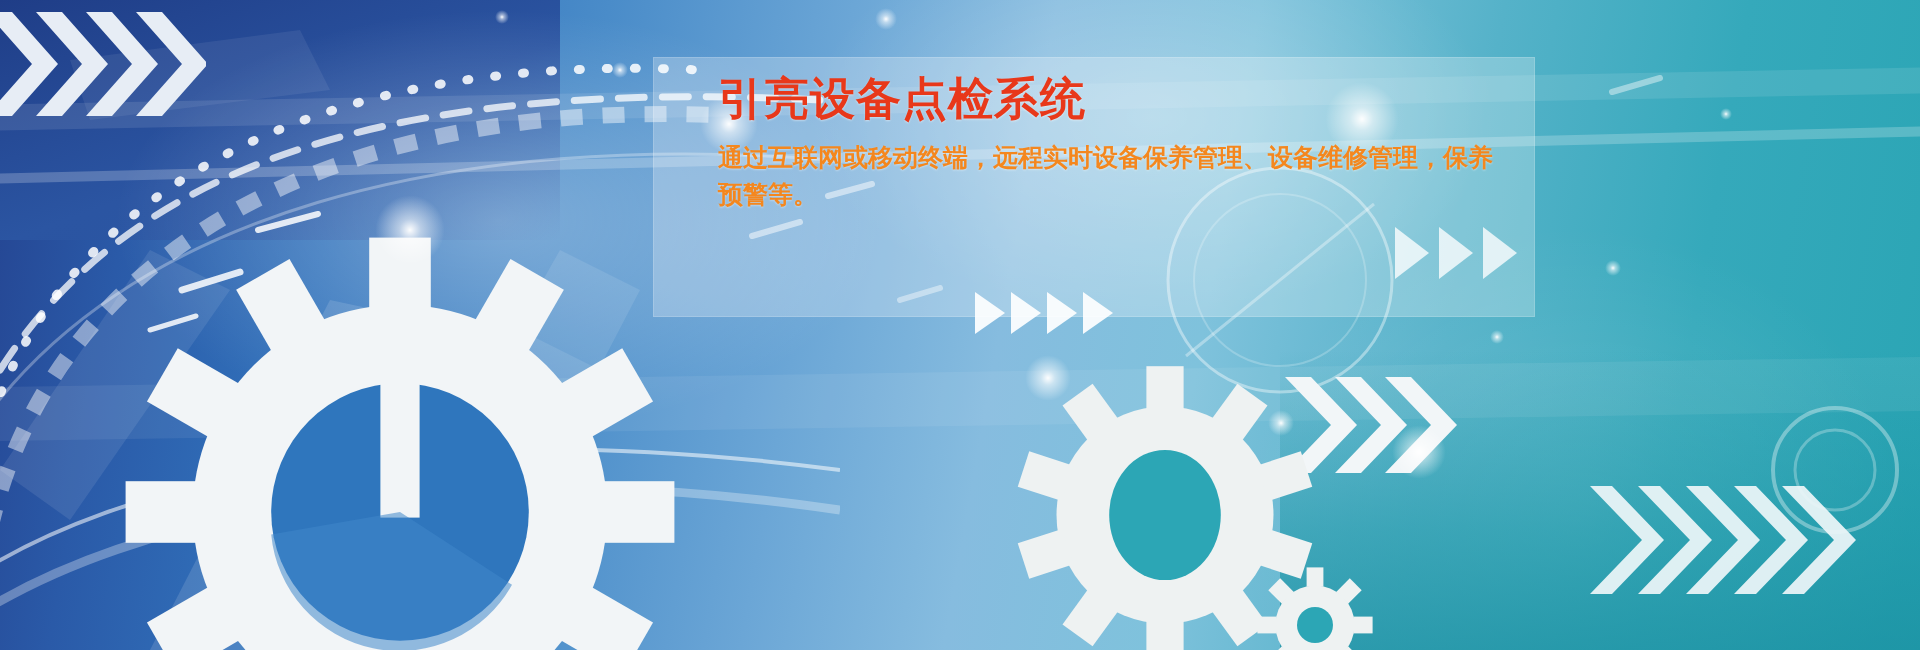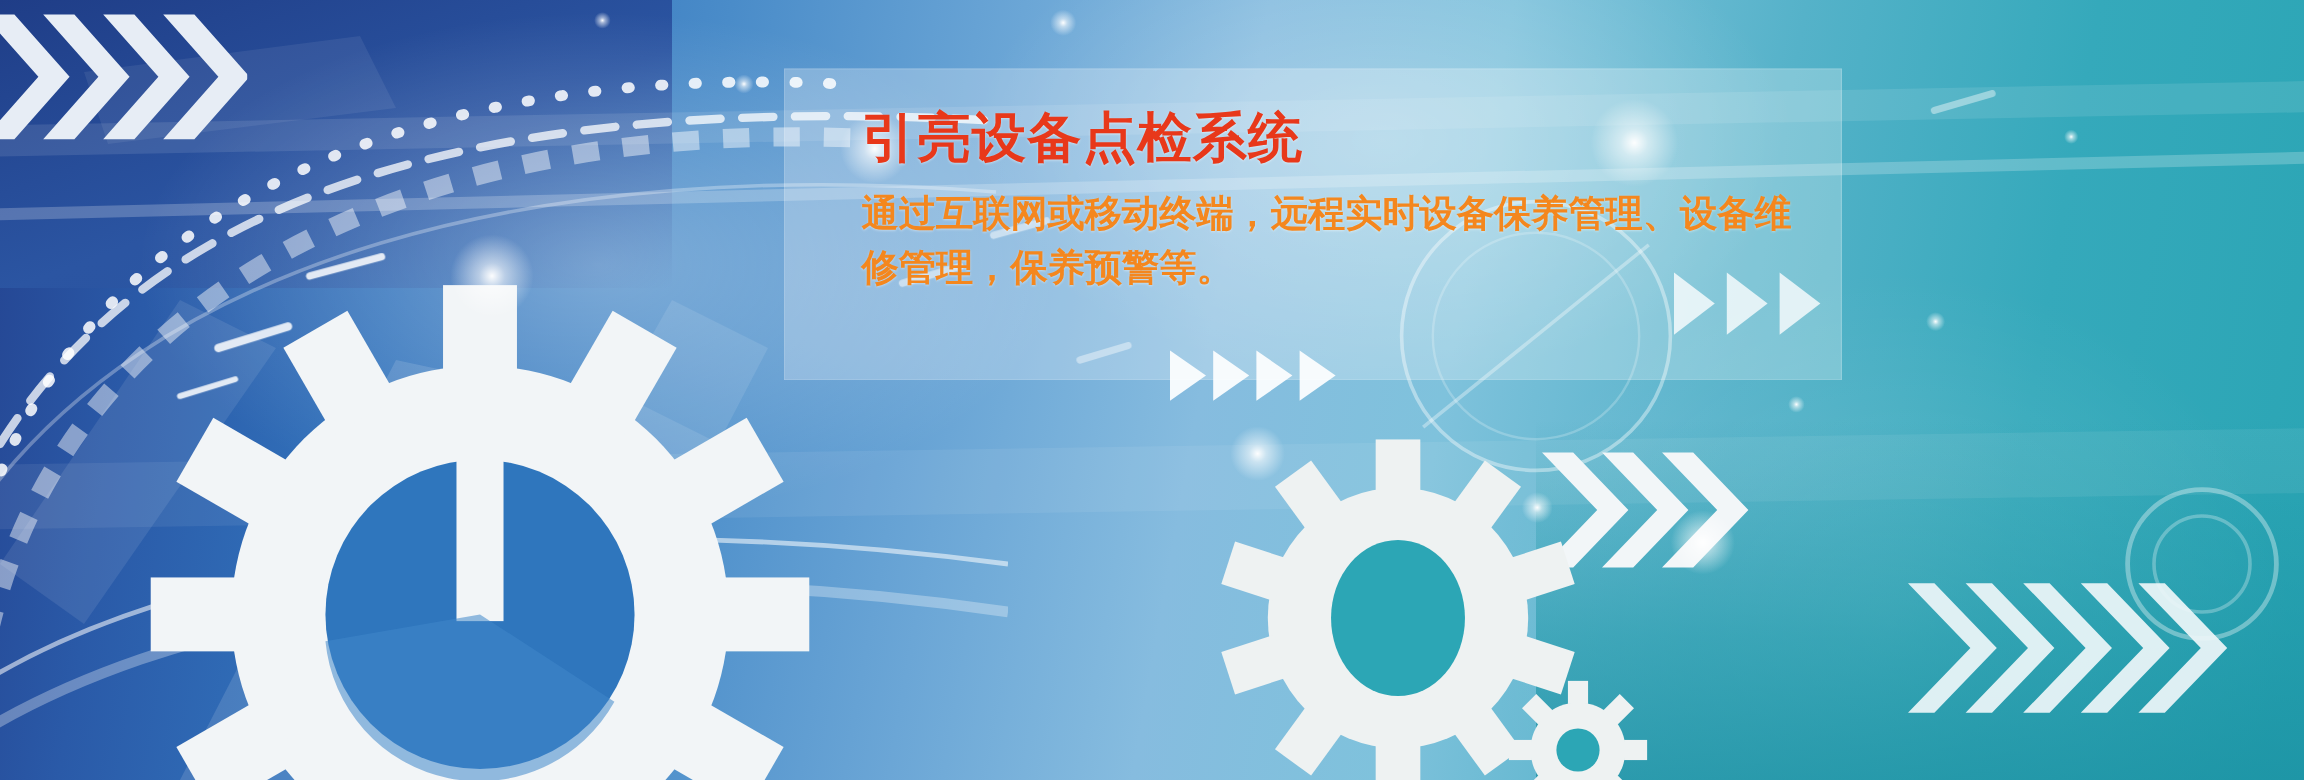--- a/index.html
+++ b/index.html
@@ -71,35 +71,35 @@
 
   
   .panel{
     position:absolute;
     left:653px;top:57px;width:882px;height:260px;
     background:rgba(255,255,255,.26);
     box-shadow:inset 0 0 0 1px rgba(255,255,255,.16);
   }
   .panel-inner{
     position:absolute;
-    left:718px;top:88px;width:820px;
+    left:718px;top:72px;width:820px;
   }
   .title{
     margin:0;
     font-size:45px;
     font-weight:bold;
     letter-spacing:1px;
     line-height:1.2;
     color:#e8381a;
     text-shadow:0 1px 2px rgba(255,255,255,.45);
     white-space:nowrap;
   }
   .subtitle{
     margin:14px 0 0 0;
-    font-size:31px;
+    font-size:25px;
     font-weight:bold;
     line-height:1.46;
     letter-spacing:0px;
     color:#f4871e;
     text-shadow:0 1px 2px rgba(255,255,255,.40);
     width:790px;
   }
 </style>
 </head>
 <body>

